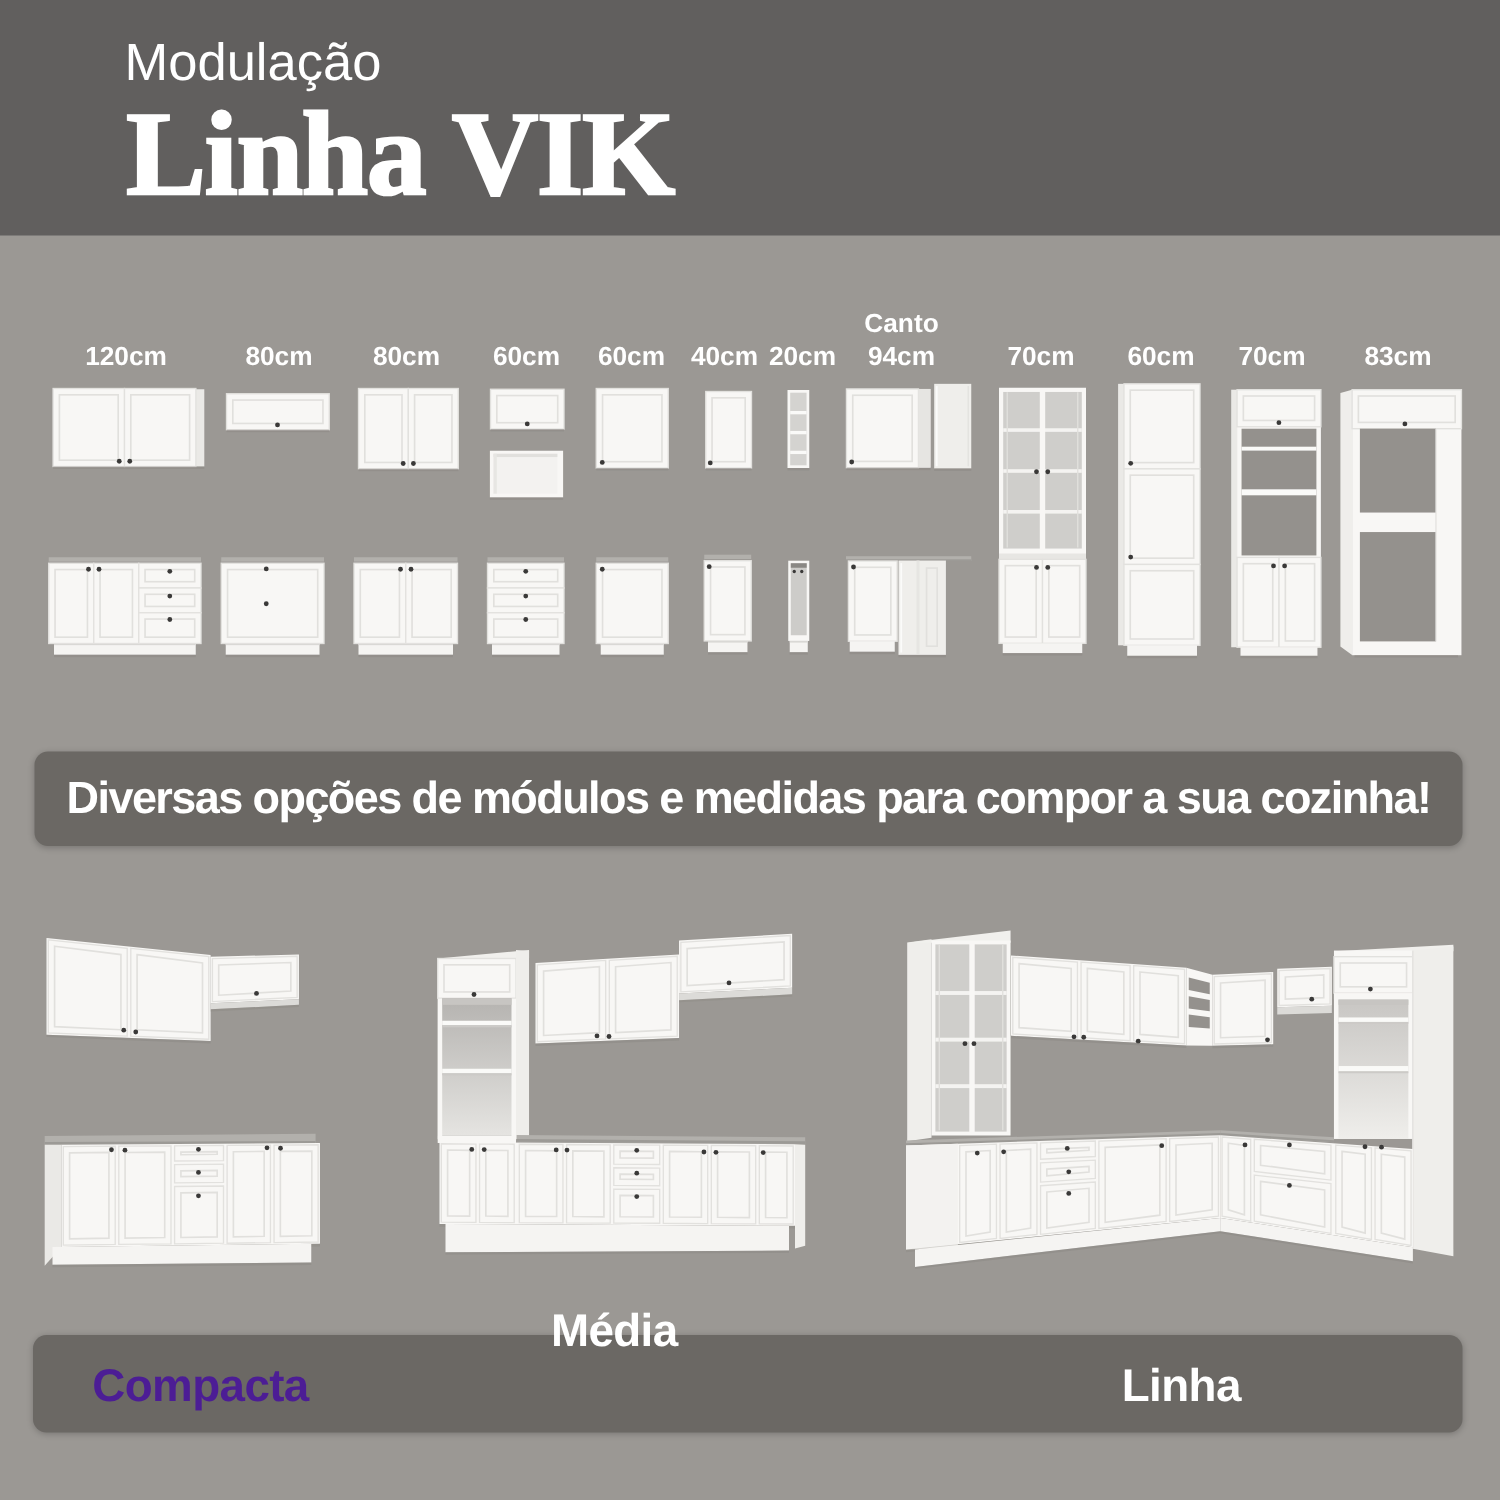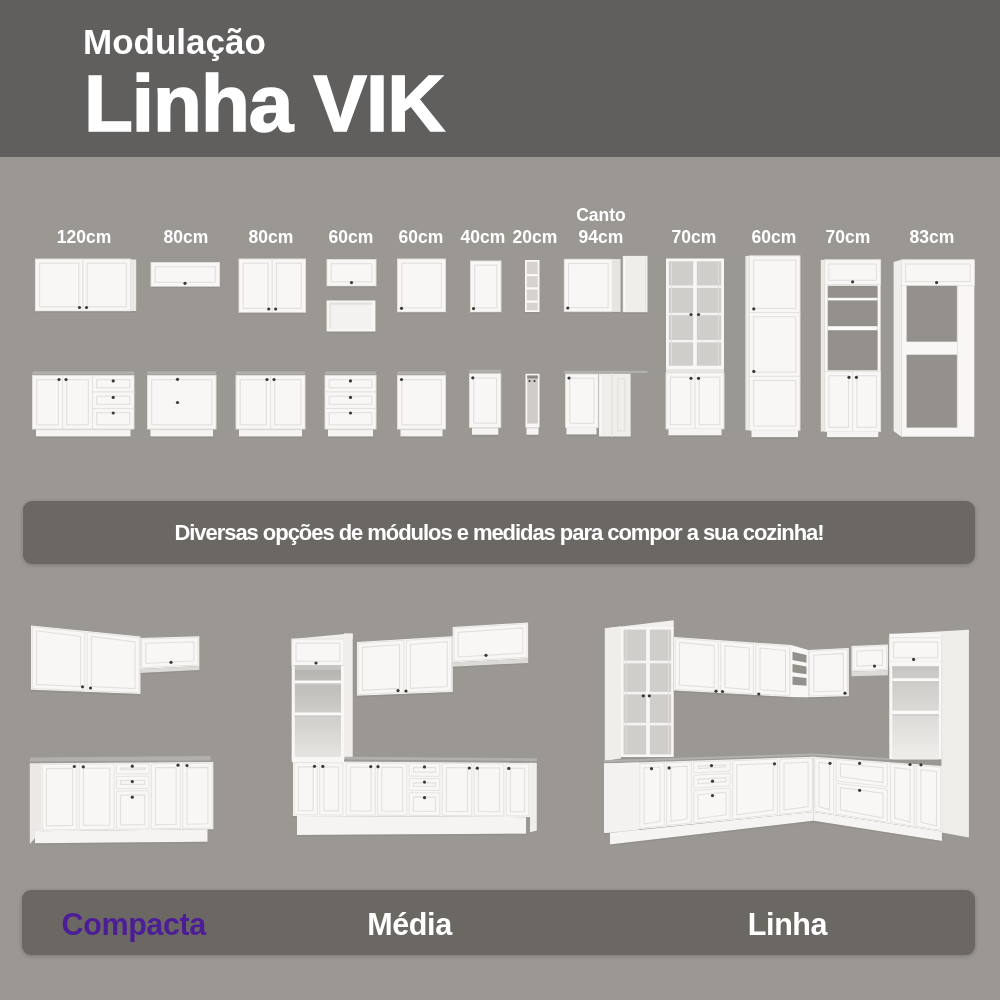--- a/index.html
+++ b/index.html
@@ -2,23 +2,23 @@
 <html><head><meta charset="utf-8">
 <style>
 html,body{margin:0;padding:0;width:1000px;height:1000px;background:#9B9894;overflow:hidden;}
 *{font-family:"Liberation Sans",sans-serif;}
 .abs{position:absolute;}
 </style></head>
 <body>
 
 <div class="abs" style="left:0;top:0;width:1000px;height:157px;background:#615F5E;"></div>
 
-<div class="abs" style="left:83px;top:22px;font-size:35px;font-weight:bold;color:#fff;">Modulação</div>
-
-<div class="abs" style="left:84px;top:58px;font-size:80px;font-weight:bold;color:#fff;font-family:Liberation Sans, sans-serif;letter-spacing:-1px;-webkit-text-stroke:1.6px #fff;">Linha VIK</div>
+<div class="abs" style="left:83px;top:22px;font-size:35px;font-weight:normal;color:#fff;">Modulação</div>
+
+<div class="abs" style="left:84px;top:58px;font-size:80px;font-weight:bold;color:#fff;font-family:Liberation Serif, serif;letter-spacing:-1px;-webkit-text-stroke:1.6px #fff;">Linha VIK</div>
 
 <svg class="abs" style="left:0;top:0;" width="1000" height="1000" viewBox="0 0 1000 1000">
 <defs>
 <linearGradient id="gshelf" x1="0" y1="0" x2="0" y2="1">
 <stop offset="0" stop-color="#B5B3B0"></stop>
         <stop offset="1" stop-color="#E5E4E1"></stop>
 </linearGradient>
 <linearGradient id="gshelf2" x1="0" y1="0" x2="0" y2="1">
 <stop offset="0" stop-color="#C8C6C3"></stop>
         <stop offset="1" stop-color="#EFEEEB"></stop>
@@ -539,20 +539,20 @@
 
 <polygon points="610.0,833.0 813.5,812.0 813.5,820.8 610.0,844.6" fill="#F5F4F2"></polygon>
 <polygon points="610.0,844.6 813.5,820.8 813.5,822.2 610.0,846.0" fill="#87847F" opacity="0.4"></polygon>
 
 <polygon points="813.5,812.0 941.9,831.5 941.9,840.9 813.5,820.8" fill="#F5F4F2"></polygon>
 <polygon points="813.5,820.8 941.9,840.9 941.9,842.3 813.5,822.2" fill="#87847F" opacity="0.4"></polygon>
 </svg>
 
 <div class="abs" style="left:23px;top:500.5px;width:952px;height:63.5px;background:#6B6864;border-radius:9px;box-shadow:0 1px 4px rgba(0,0,0,0.22);"></div>
 
-<div class="abs" style="left:23px;top:500.5px;width:952px;height:63.5px;line-height:63.5px;text-align:center;font-size:22px;font-weight:bold;color:#fff;letter-spacing:-1.05px;">Diversas opções de módulos e medidas para compor a sua cozinha!</div>
+<div class="abs" style="left:23px;top:500.5px;width:952px;height:63.5px;line-height:63.5px;text-align:center;font-size:30px;font-weight:bold;color:#fff;letter-spacing:-1.05px;">Diversas opções de módulos e medidas para compor a sua cozinha!</div>
 
 <div class="abs" style="left:22px;top:889.5px;width:953px;height:65.5px;background:#6B6864;border-radius:9px;box-shadow:0 1px 4px rgba(0,0,0,0.22);"></div>
 
 <div class="abs" style="left:133.7px;top:907px;transform:translateX(-50%);font-size:30.5px;font-weight:bold;color:#4c1d95;letter-spacing:-0.4px;">Compacta</div>
 
-<div class="abs" style="left:409.5px;top:907px;transform:translateX(-50%);font-size:30.5px;font-weight:bold;color:#fff;letter-spacing:-0.4px;">Média</div>
+<div class="abs" style="left:409.5px;top:870px;transform:translateX(-50%);font-size:30.5px;font-weight:bold;color:#fff;letter-spacing:-0.4px;">Média</div>
 
 <div class="abs" style="left:787.5px;top:907px;transform:translateX(-50%);font-size:30.5px;font-weight:bold;color:#fff;letter-spacing:-0.4px;">Linha</div>
 </body></html>

